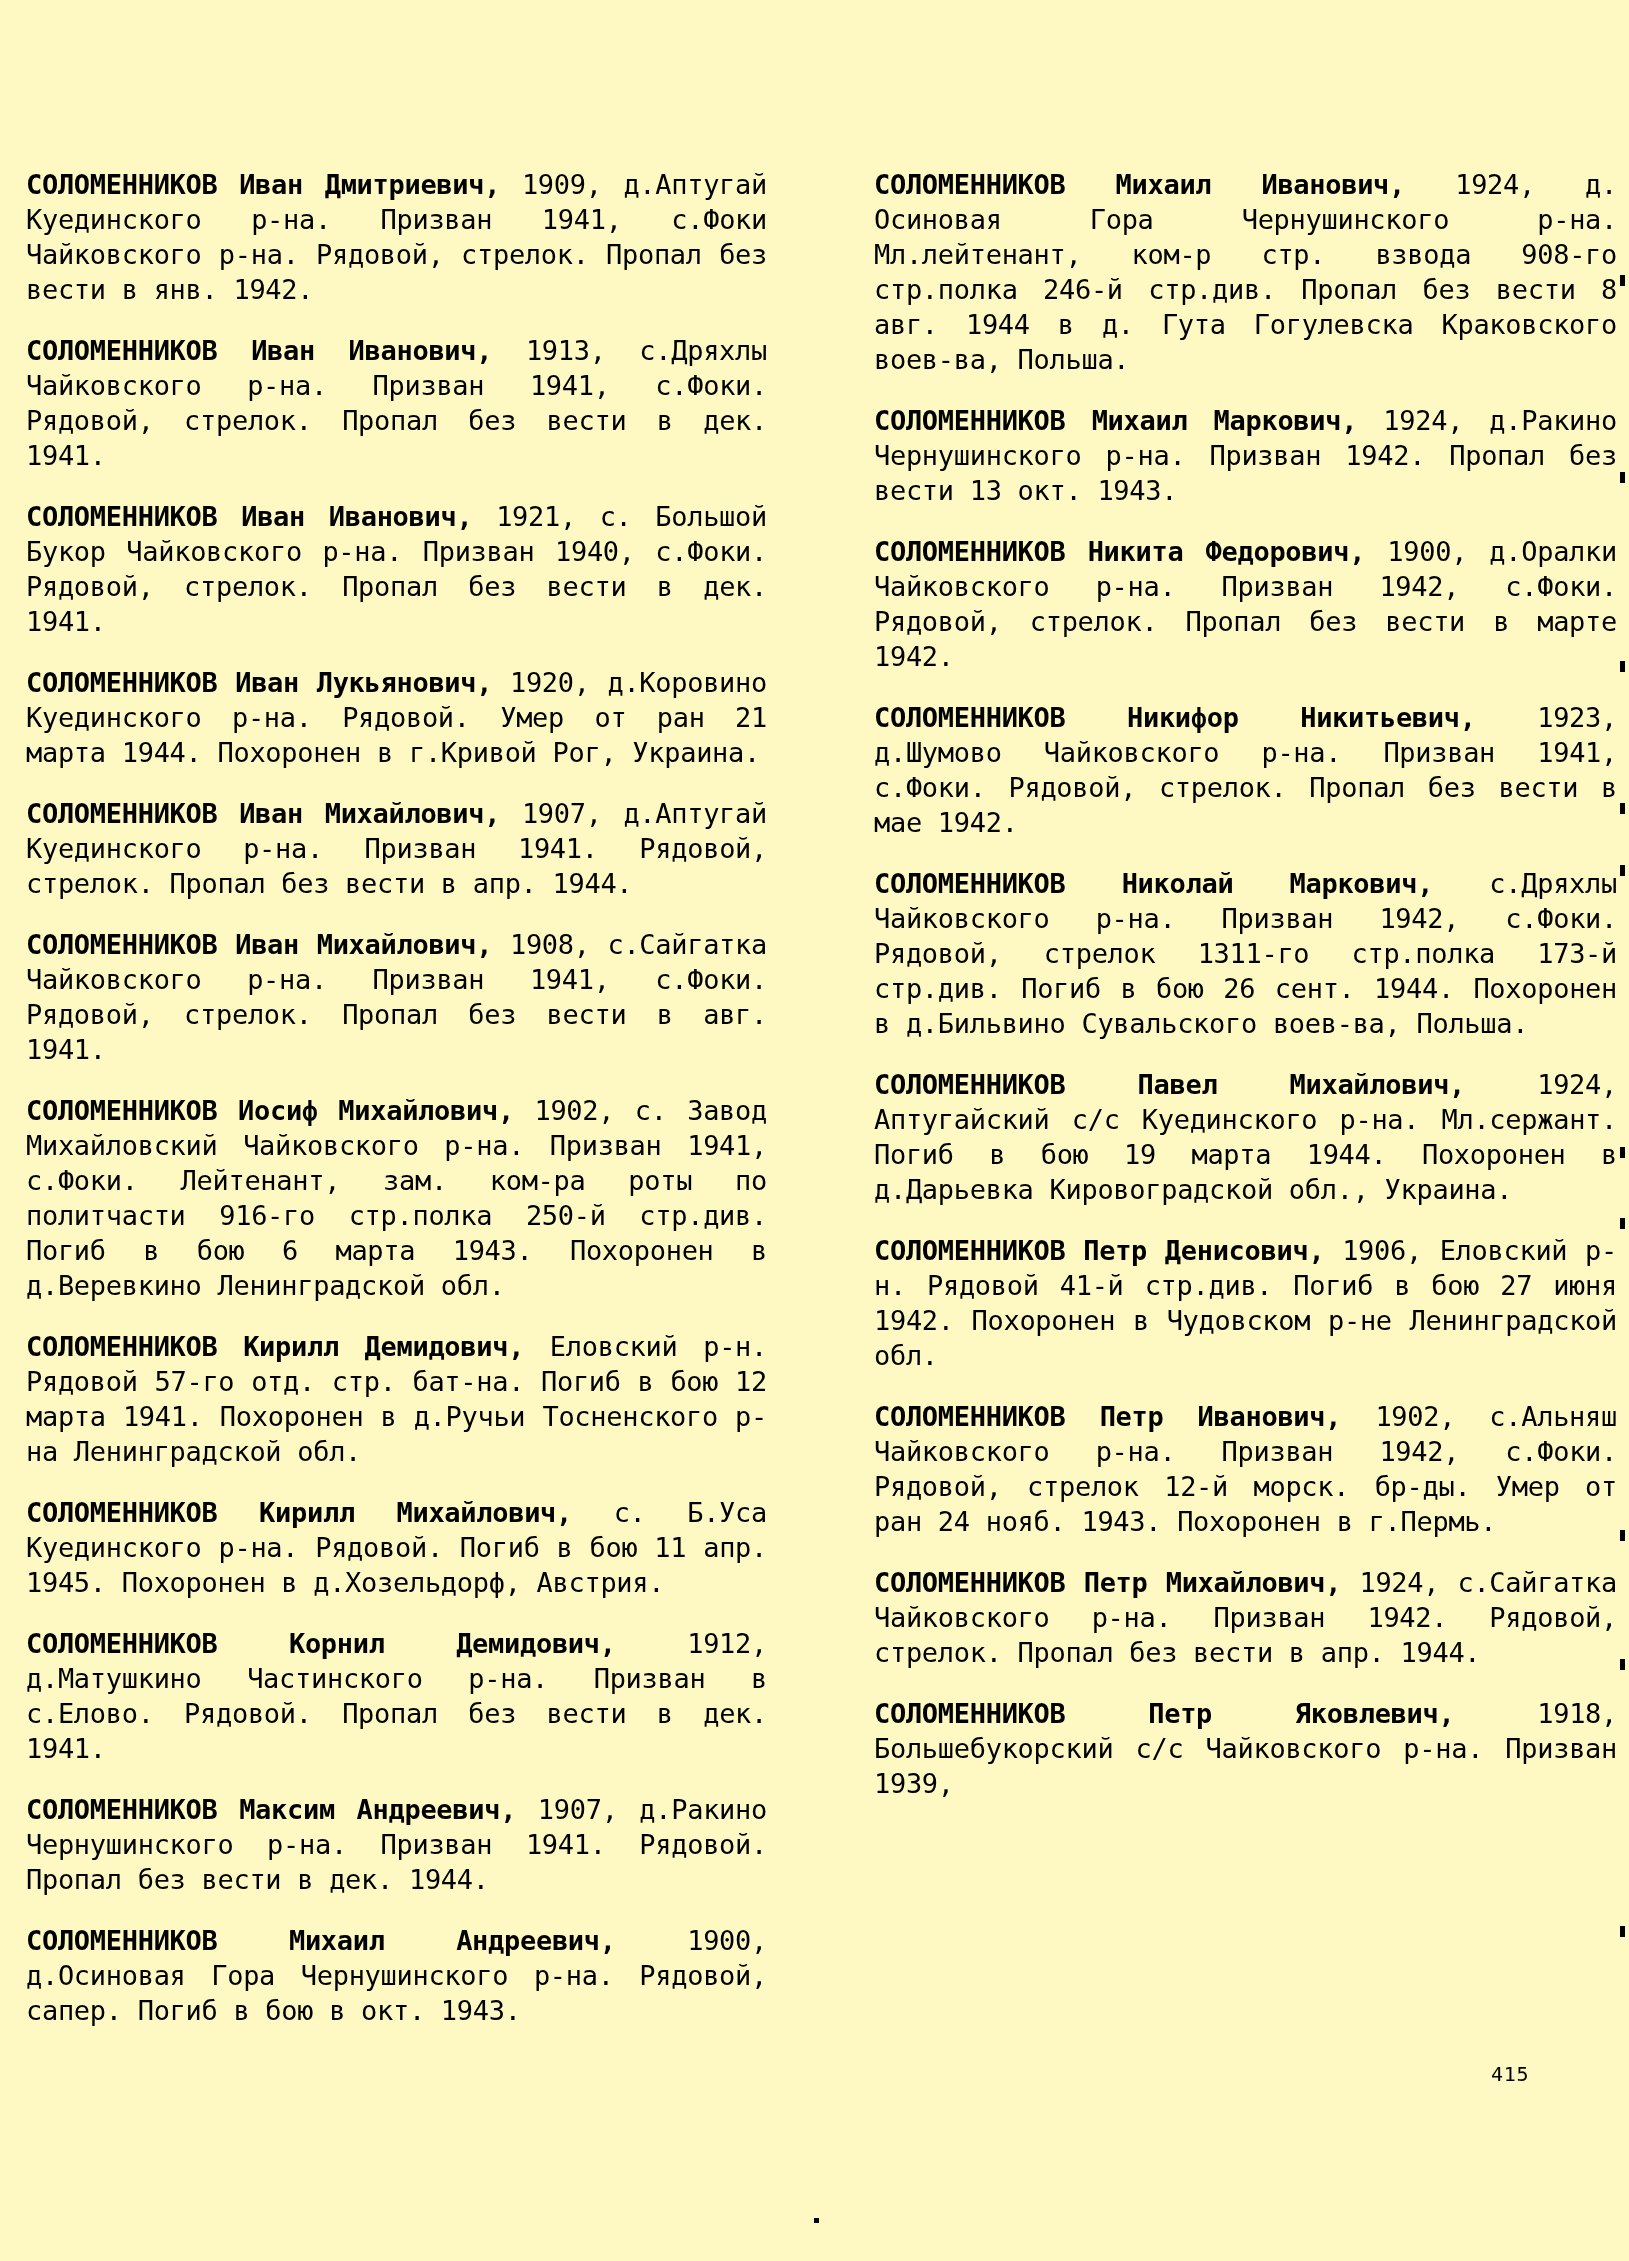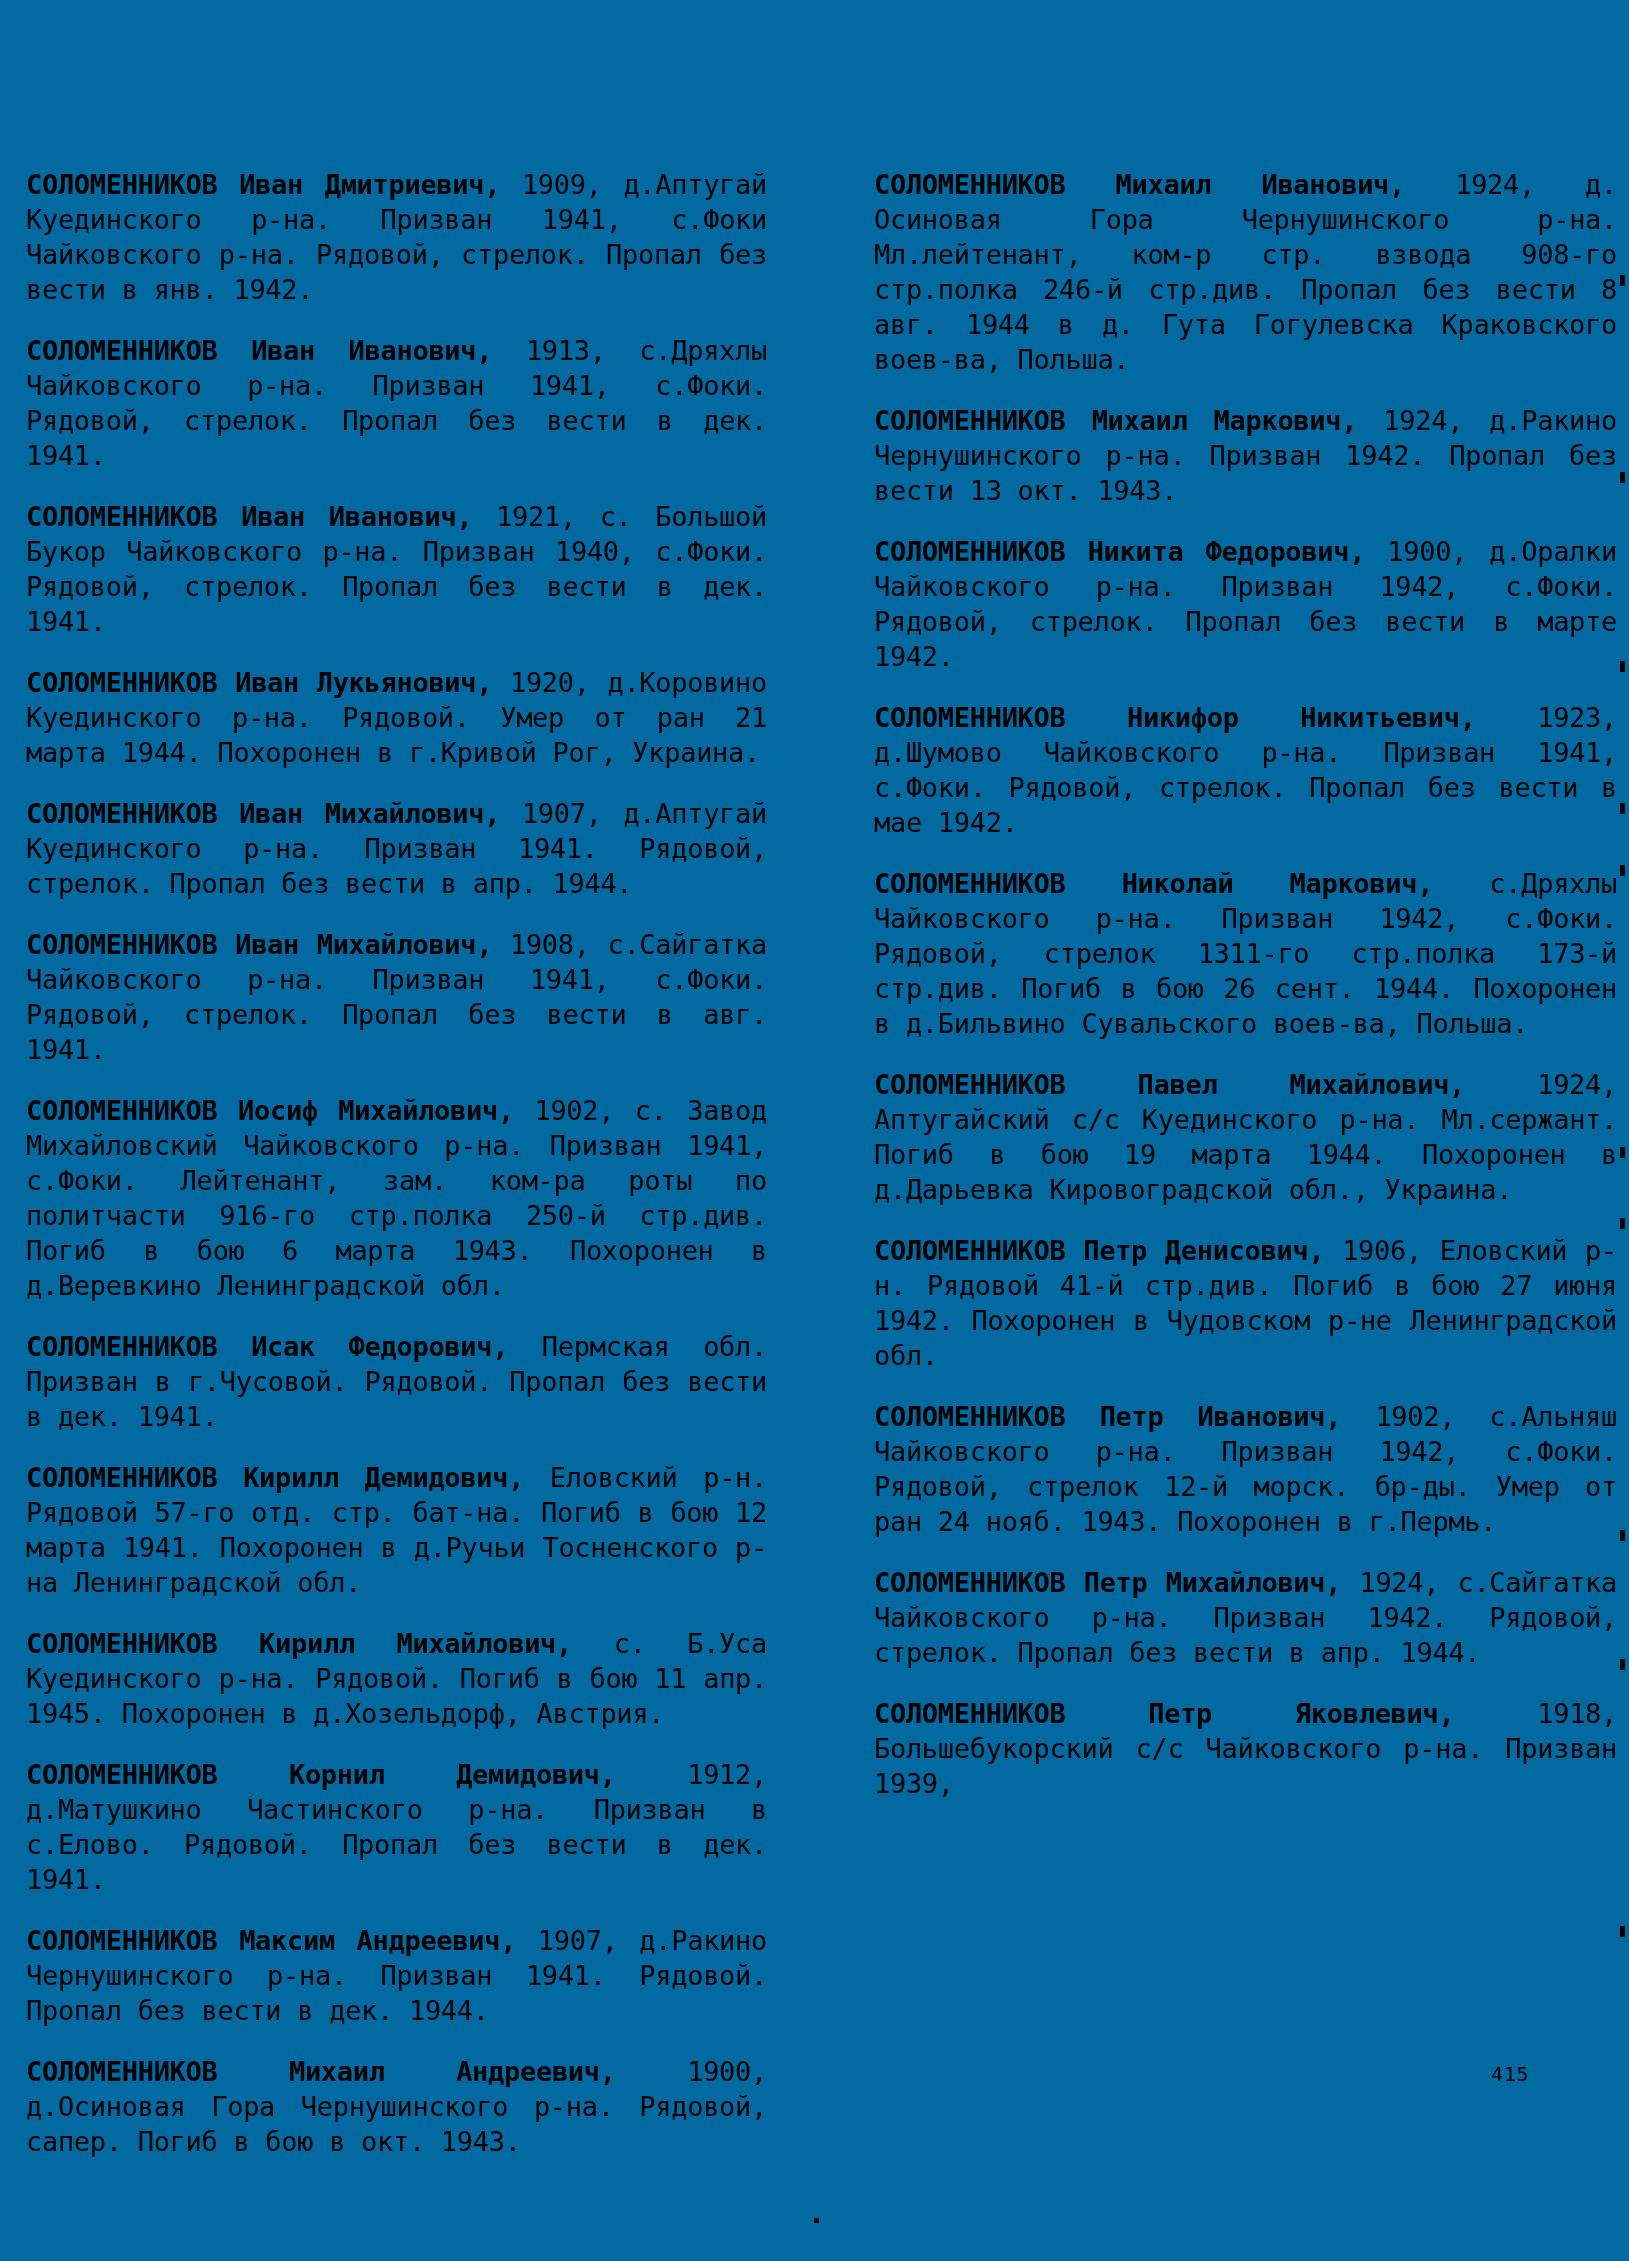--- a/index.html
+++ b/index.html
@@ -4,21 +4,21 @@
 <style>
   html, body {
     margin: 0;
     padding: 0;
     background: #ffffff;
   }
   .page {
     position: relative;
     width: 1630px;
     height: 2261px;
-    background: #0369a1;
+    background: #fef9c3;
     color: #000000;
     font-family: "DejaVu Sans Mono", "Liberation Mono", monospace;
     overflow: hidden;
   }
   .column {
     position: absolute;
     top: 167px;
   }
   .column-left  { left: 26px;   width: 741px; }
   .column-right { left: 874px; width: 743px; }
@@ -48,21 +48,20 @@
 <div class="page">
 
   <div class="column column-left">
     <div class="entry"><b>СОЛОМЕННИКОВ Иван Дмитриевич,</b> <span>1909, д.Аптугай Куединского р-на. Призван 1941, с.Фоки Чайковского р-на. Рядовой, стрелок. Пропал без вести в янв. 1942.</span></div>
     <div class="entry"><b>СОЛОМЕННИКОВ Иван Иванович,</b> <span>1913, с.Дряхлы Чайковского р-на. Призван 1941, с.Фоки. Рядовой, стрелок. Пропал без вести в дек. 1941.</span></div>
     <div class="entry"><b>СОЛОМЕННИКОВ Иван Иванович,</b> <span>1921, с. Большой Букор Чайковского р-на. Призван 1940, с.Фоки. Рядовой, стрелок. Пропал без вести в дек. 1941.</span></div>
     <div class="entry"><b>СОЛОМЕННИКОВ Иван Лукьянович,</b> <span>1920, д.Коровино Куединского р-на. Рядовой. Умер от ран 21 марта 1944. Похоронен в г.Кривой Рог, Украина.</span></div>
     <div class="entry"><b>СОЛОМЕННИКОВ Иван Михайлович,</b> <span>1907, д.Аптугай Куединского р-на. Призван 1941. Рядовой, стрелок. Пропал без вести в апр. 1944.</span></div>
     <div class="entry"><b>СОЛОМЕННИКОВ Иван Михайлович,</b> <span>1908, с.Сайгатка Чайковского р-на. Призван 1941, с.Фоки. Рядовой, стрелок. Пропал без вести в авг. 1941.</span></div>
     <div class="entry"><b>СОЛОМЕННИКОВ Иосиф Михайлович,</b> <span>1902, с. Завод Михайловский Чайковского р-на. Призван 1941, с.Фоки. Лейтенант, зам. ком-ра роты по политчасти 916-го стр.полка 250-й стр.див. Погиб в бою 6 марта 1943. Похоронен в д.Веревкино Ленинградской обл.</span></div>
-    <div class="entry"><b>СОЛОМЕННИКОВ Исак Федорович,</b> <span>Пермская обл. Призван в г.Чусовой. Рядовой. Пропал без вести в дек. 1941.</span></div>
     <div class="entry"><b>СОЛОМЕННИКОВ Кирилл Демидович,</b> <span>Еловский р-н. Рядовой 57-го отд. стр. бат-на. Погиб в бою 12 марта 1941. Похоронен в д.Ручьи Тосненского р-на Ленинградской обл.</span></div>
     <div class="entry"><b>СОЛОМЕННИКОВ Кирилл Михайлович,</b> <span>с. Б.Уса Куединского р-на. Рядовой. Погиб в бою 11 апр. 1945. Похоронен в д.Хозельдорф, Австрия.</span></div>
     <div class="entry"><b>СОЛОМЕННИКОВ Корнил Демидович,</b> <span>1912, д.Матушкино Частинского р-на. Призван в с.Елово. Рядовой. Пропал без вести в дек. 1941.</span></div>
     <div class="entry"><b>СОЛОМЕННИКОВ Максим Андреевич,</b> <span>1907, д.Ракино Чернушинского р-на. Призван 1941. Рядовой. Пропал без вести в дек. 1944.</span></div>
     <div class="entry"><b>СОЛОМЕННИКОВ Михаил Андреевич,</b> <span>1900, д.Осиновая Гора Чернушинского р-на. Рядовой, сапер. Погиб в бою в окт. 1943.</span></div>
   </div>
 
   <div class="column column-right">
     <div class="entry"><b>СОЛОМЕННИКОВ Михаил Иванович,</b> <span>1924, д. Осиновая Гора Чернушинского р-на. Мл.лейтенант, ком-р стр. взвода 908-го стр.полка 246-й стр.див. Пропал без вести 8 авг. 1944 в д. Гута Гогулевска Краковского воев-ва, Польша.</span></div>
     <div class="entry"><b>СОЛОМЕННИКОВ Михаил Маркович,</b> <span>1924, д.Ракино Чернушинского р-на. Призван 1942. Пропал без вести 13 окт. 1943.</span></div>

